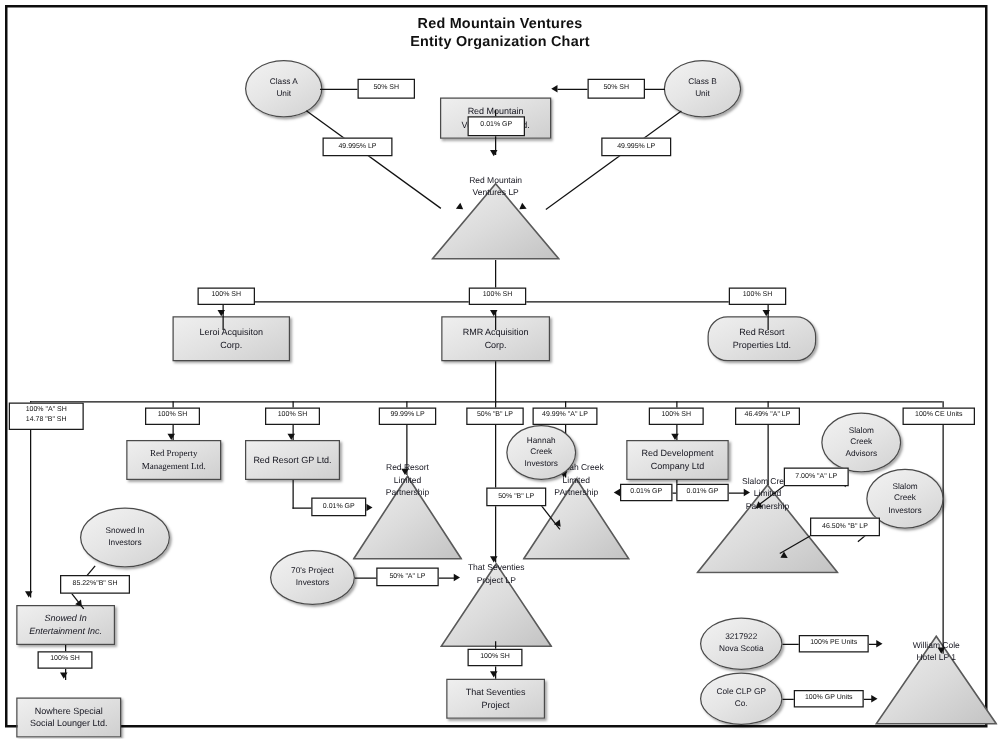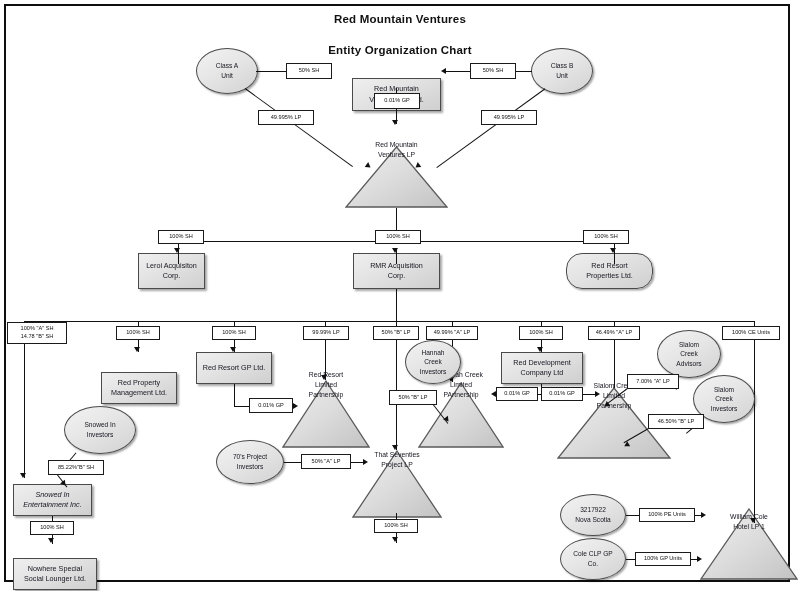--- a/index.html
+++ b/index.html
@@ -42,21 +42,21 @@
   .ar-r{border-top:3.4px solid transparent;border-bottom:3.4px solid transparent;border-left:5.2px solid #111;}
   .ar-l{border-top:3.4px solid transparent;border-bottom:3.4px solid transparent;border-right:5.2px solid #111;}
 </style>
 </head>
 <body>
 
 <div id="canvas">
   <div id="frame"></div>
 
   <div class="ttl" style="top:13px;">Red Mountain Ventures</div>
-  <div class="ttl" style="top:44px;">Entity Organization Chart</div>
+  <div class="ttl" style="top:28px;">Entity Organization Chart</div>
 
   <div class="ln lnh" style="left:256px;top:71px;width:68px;"></div>
   <div class="ar ar-r" style="left:323px;top:67.5px;"></div>
   <div class="lab" style="left:286px;top:63px;width:46px;height:16px;">50% SH</div>
 
   <div class="ln lnh" style="left:446px;top:71px;width:86px;"></div>
   <div class="ar ar-l" style="left:441px;top:67.5px;"></div>
   <div class="lab" style="left:470px;top:63px;width:46px;height:16px;">50% SH</div>
 
   <div class="ln lnv" style="left:396px;top:88px;height:36px;"></div>
@@ -103,21 +103,21 @@
   <div class="lab" style="left:158px;top:230px;width:46px;height:14px;">100% SH</div>
 
   <div class="ln lnv" style="left:396px;top:248px;height:16px;"></div>
   <div class="ar ar-d" style="left:392.4px;top:248px;"></div>
   <div class="lab" style="left:375px;top:230px;width:46px;height:14px;">100% SH</div>
 
   <div class="ln lnv" style="left:614px;top:248px;height:16px;"></div>
   <div class="ar ar-d" style="left:610.4px;top:248px;"></div>
   <div class="lab" style="left:583px;top:230px;width:46px;height:14px;">100% SH</div>
 
-  <div class="node box" style="left:138px;top:253px;width:67px;height:36px;white-space:pre-line;">Leroi Acquisiton
+  <div class="node box" style="left:138px;top:253px;width:94px;height:36px;white-space:pre-line;">Leroi Acquisiton
 Corp.</div>
   <div class="node box" style="left:353px;top:253px;width:87px;height:36px;white-space:pre-line;">RMR Acquisition
 Corp.</div>
   <div class="node box" style="left:566px;top:253px;width:87px;height:36px;white-space:pre-line;border-radius:16px;">Red Resort
 Properties Ltd.</div>
 
   <div class="ln lnv" style="left:396px;top:289px;height:33px;"></div>
   <div class="ln lnh" style="left:24px;top:321px;width:730px;"></div>
 
   <div class="ln lnv" style="left:24px;top:321px;height:10px;"></div>
@@ -131,21 +131,21 @@
   <div class="ln lnv" style="left:754px;top:321px;height:10px;"></div>
 
   <div class="lab" style="left:7px;top:322px;width:60px;height:22px;">100% "A" SH
 14.78 "B" SH</div>
   <div class="ln lnv" style="left:24px;top:344px;height:134px;"></div>
   <div class="ar ar-d" style="left:20.4px;top:473px;"></div>
 
   <div class="lab" style="left:116px;top:326px;width:44px;height:14px;">100% SH</div>
   <div class="ln lnv" style="left:138px;top:340px;height:12px;"></div>
   <div class="ar ar-d" style="left:134.4px;top:347px;"></div>
-  <div class="node box" style="left:101px;top:372px;width:76px;height:32px;white-space:pre-line;">Red Property
+  <div class="node box" style="left:101px;top:352px;width:76px;height:32px;white-space:pre-line;font-family:Liberation Serif, serif;">Red Property
 Management Ltd.</div>
 
   <div class="lab" style="left:212px;top:326px;width:44px;height:14px;">100% SH</div>
   <div class="ln lnv" style="left:234px;top:340px;height:12px;"></div>
   <div class="ar ar-d" style="left:230.4px;top:347px;"></div>
   <div class="node box" style="left:196px;top:352px;width:76px;height:32px;text-align:center;">Red Resort GP Ltd.</div>
 
   <div class="ln lnv" style="left:234px;top:384px;height:23px;"></div>
   <div class="ln lnh" style="left:234px;top:406px;width:16px;"></div>
   <div class="lab" style="left:249px;top:398px;width:44px;height:15px;">0.01% GP</div>
@@ -290,20 +290,22 @@
       <polygon points="45,1 89,67 1,67" fill="url(#g5)" stroke="#5a5a5a" stroke-width="1.3"></polygon>
     </svg>
     <div class="tlab" style="white-space:pre-line;">That Seventies
 Project LP</div>
   </div>
 
   <div class="ln lnv" style="left:396px;top:513px;height:12px;"></div>
   <div class="lab" style="left:374px;top:519px;width:44px;height:14px;">100% SH</div>
   <div class="ln lnv" style="left:396px;top:533px;height:10px;"></div>
   <div class="ar ar-d" style="left:392.4px;top:537px;"></div>
+  <div class="node box" style="left:357px;top:543px;width:79px;height:32px;white-space:pre-line;">That Seventies
+Project</div>
 
   <div class="node ell" style="left:560px;top:494px;width:66px;height:42px;white-space:pre-line;">3217922
 Nova Scotia</div>
   <div class="ln lnh" style="left:626px;top:515px;width:14px;"></div>
   <div class="lab" style="left:639px;top:508px;width:56px;height:14px;">100% PE Units</div>
   <div class="ln lnh" style="left:695px;top:515px;width:8px;"></div>
   <div class="ar ar-r" style="left:701px;top:511.5px;"></div>
 
   <div class="node ell" style="left:560px;top:538px;width:66px;height:42px;white-space:pre-line;">Cole CLP GP
 Co.</div>

